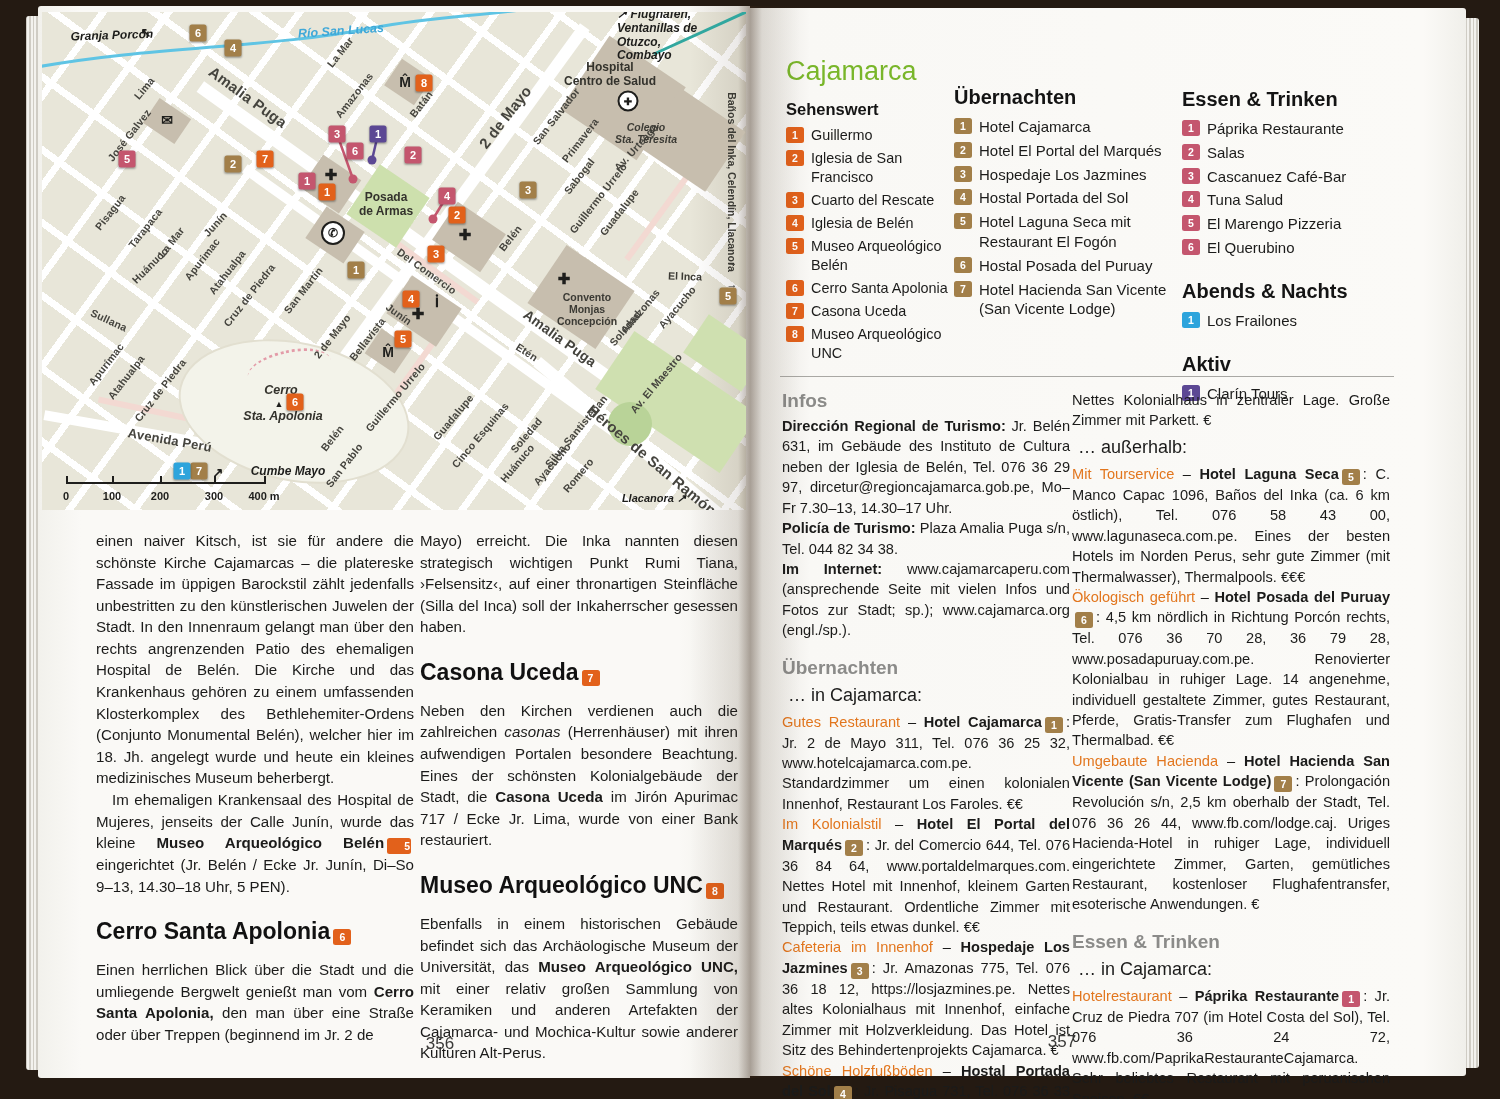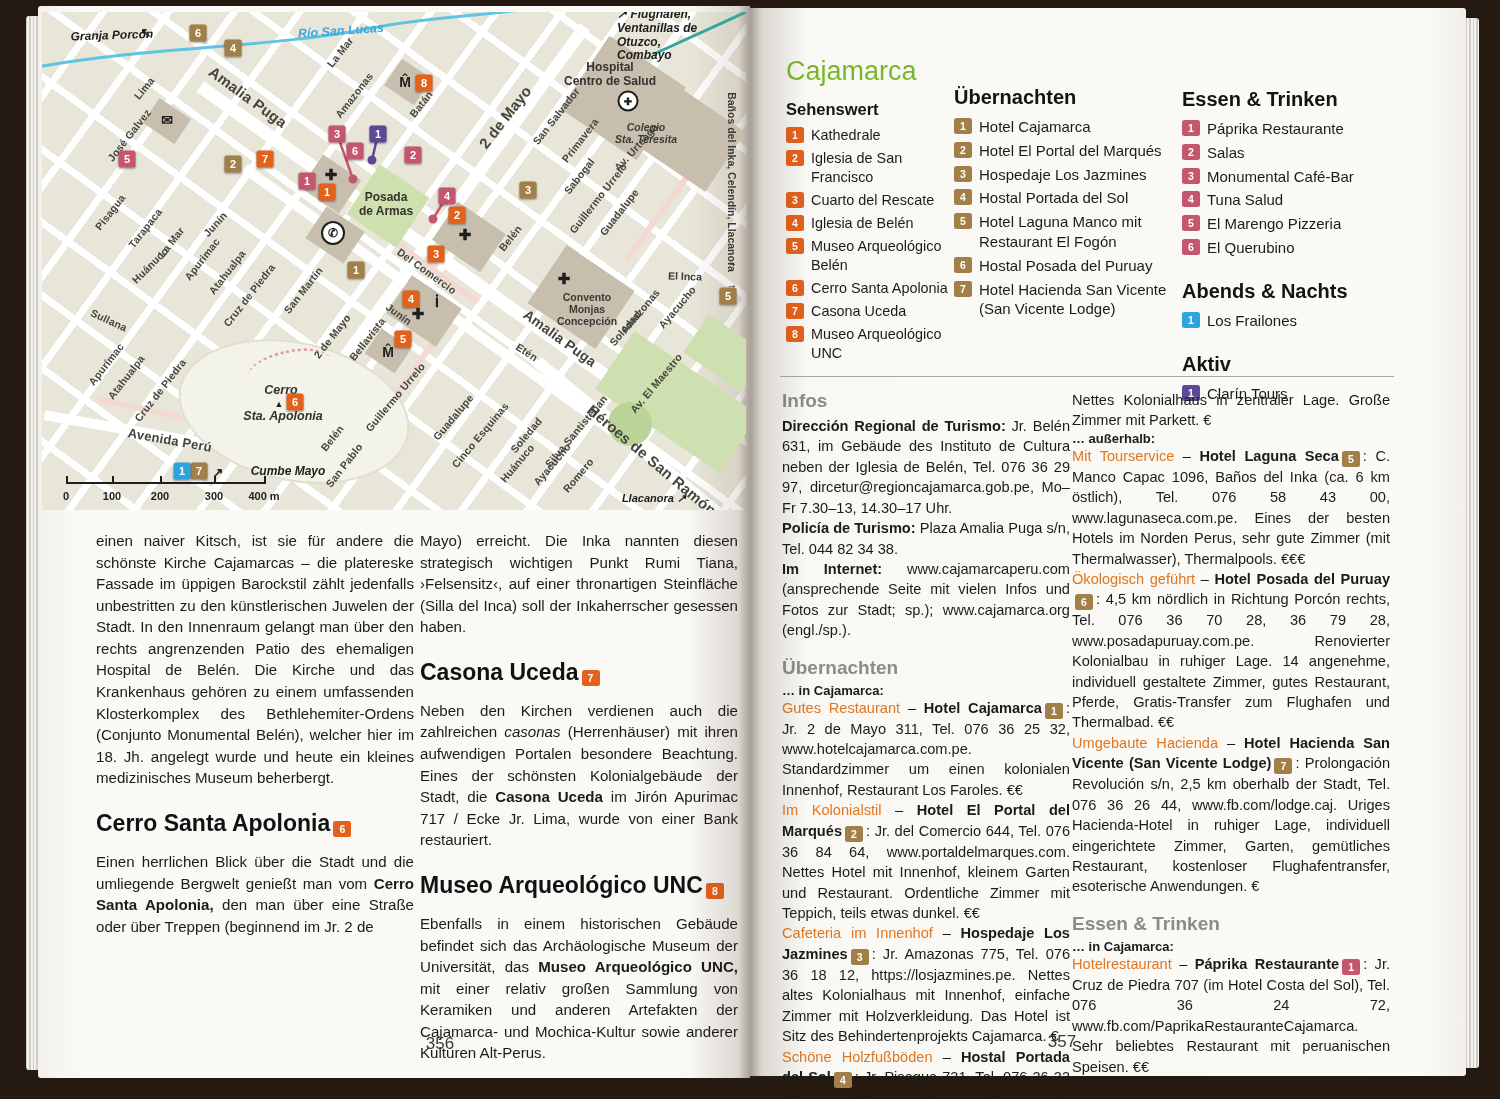--- a/index.html
+++ b/index.html
@@ -54,21 +54,21 @@
 
   
   .col{position:absolute;}
   .blk{color:#1b1b1a;}
   .p,.pi,.metai{font-size:15.1px;line-height:1.43;text-align:justify;margin:0;}
   .page-r .p,.page-r .pi{font-size:14.6px;line-height:1.40;}
   .pi{text-indent:16px;}
   .h1{font-size:23px;font-weight:700;margin:22px 0 14px 0;line-height:1.12;color:#111;}
   .hgray{font-size:19px;font-weight:700;color:#8b8b89;margin:16px 0 4px 0;}
   .hgray:first-child{margin-top:0;}
-  .lead{font-size:13px;font-weight:700;margin:0;}
+  .lead{font-size:18px;font-weight:400;margin:6px;}
   .metai{font-style:italic;font-size:14.8px;margin:0 0 2px 0;}
   .s-b{font-weight:700;}
   .s-i{font-style:italic;}
   .s-o{color:#e2761e;}
   .bdg{display:inline-block;min-width:16px;height:16px;border-radius:2.5px;color:#fff;font-size:10.5px;
     font-weight:700;line-height:16px;text-align:center;margin:0 3px;vertical-align:-2px;padding:0 1px;}
   .bdg.sight{background:#e2611b;}
   .bdg.hotel{background:#a27f49;}
   .bdg.resto{background:#c4566e;}
   .bdg.night{background:#2da4dc;}
@@ -251,40 +251,41 @@
         <div class="ticklabel" style="left: 70px;">100</div>
         <div class="tick" style="left: 118px;"></div>
         <div class="ticklabel" style="left: 118px;">200</div>
         <div class="tick" style="left: 172px;"></div>
         <div class="ticklabel" style="left: 172px;">300</div>
         <div class="tick" style="left: 222px;"></div>
         <div class="ticklabel" style="left: 222px;">400 m</div>
       </div>
     <div class="col" id="lp-col1" style="left:58px;top:524px;width:318px;">
         <div class="blk p"><span>einen naiver Kitsch, ist sie für andere die schönste Kirche Cajamarcas – die platereske Fassade im üppigen Barockstil zählt jedenfalls unbestritten zu den künstlerischen Juwelen der Stadt. In den Innenraum gelangt man über den rechts angrenzenden Patio des ehemaligen Hospital de Belén. Die Kirche und das Krankenhaus gehören zu einem umfassenden Klosterkomplex des Bethlehemiter-Ordens (Conjunto Monumental Belén), welcher hier im 18. Jh. angelegt wurde und heute ein kleines medizinisches Museum beherbergt.</span></div>
+        <div class="blk pi"><span>Im ehemaligen Krankensaal des Hospital de Mujeres, jenseits der Calle Junín, wurde das kleine </span><span class="s-b">Museo Arqueológico Belén</span><span class="bdg sight">5</span><span> eingerichtet (Jr. Belén / Ecke Jr. Junín, Di–So 9–13, 14.30–18 Uhr, 5 PEN).</span></div>
         <div class="blk h1"><span>Cerro Santa Apolonia</span><span class="bdg sight">6</span></div>
         <div class="blk p"><span>Einen herrlichen Blick über die Stadt und die umliegende Bergwelt genießt man vom </span><span class="s-b">Cerro Santa Apolonia,</span><span> den man über eine Straße oder über Treppen (beginnend im Jr. 2 de</span></div>
       </div>
     <div class="col" id="lp-col2" style="left:382px;top:524px;width:318px;">
         <div class="blk p"><span>Mayo) erreicht. Die Inka nannten diesen strategisch wichtigen Punkt Rumi Tiana, ›Felsensitz‹, auf einer thronartigen Steinfläche (Silla del Inca) soll der Inkaherrscher gesessen haben.</span></div>
         <div class="blk h1"><span>Casona Uceda</span><span class="bdg sight">7</span></div>
         <div class="blk p"><span>Neben den Kirchen verdienen auch die zahlreichen </span><span class="s-i">casonas</span><span> (Herrenhäuser) mit ihren aufwendigen Portalen besondere Beachtung. Eines der schönsten Kolonialgebäude der Stadt, die </span><span class="s-b">Casona Uceda</span><span> im Jirón Apurimac 717 / Ecke Jr. Lima, wurde von einer Bank restauriert.</span></div>
         <div class="blk h1"><span>Museo Arqueológico UNC</span><span class="bdg sight">8</span></div>
         <div class="blk p"><span>Ebenfalls in einem historischen Gebäude befindet sich das Archäologische Museum der Universität, das </span><span class="s-b">Museo Arqueológico UNC,</span><span> mit einer relativ großen Sammlung von Keramiken und anderen Artefakten der Cajamarca- und Mochica-Kultur sowie anderer Kulturen Alt-Perus.</span></div>
       </div>
     <div class="pagenum" style="left:372px;top:1028px;width:60px;text-align:center;">356</div>
   </div>
 
   <div class="page page-r" id="page-right">
     <div id="legend-title">Cajamarca</div>
     <div class="lg-col" id="lg-col1" style="left:36px;top:92px;width:168px;">
         <div class="lg-h-sm">Sehenswert</div>
         <div class="lg-item">
           <span class="bdg sight">1</span>
-          <span class="lg-txt">Kathedrale</span>
+          <span class="lg-txt">Guillermo</span>
         </div>
         <div class="lg-item">
           <span class="bdg sight">2</span>
           <span class="lg-txt">Iglesia de San Francisco</span>
         </div>
         <div class="lg-item">
           <span class="bdg sight">3</span>
           <span class="lg-txt">Cuarto del Rescate</span>
         </div>
         <div class="lg-item">
@@ -321,21 +322,21 @@
         <div class="lg-item">
           <span class="bdg hotel">3</span>
           <span class="lg-txt">Hospedaje Los Jazmines</span>
         </div>
         <div class="lg-item">
           <span class="bdg hotel">4</span>
           <span class="lg-txt">Hostal Portada del Sol</span>
         </div>
         <div class="lg-item">
           <span class="bdg hotel">5</span>
-          <span class="lg-txt">Hotel Laguna Manco mit Restaurant El Fogón</span>
+          <span class="lg-txt">Hotel Laguna Seca mit Restaurant El Fogón</span>
         </div>
         <div class="lg-item">
           <span class="bdg hotel">6</span>
           <span class="lg-txt">Hostal Posada del Puruay</span>
         </div>
         <div class="lg-item">
           <span class="bdg hotel">7</span>
           <span class="lg-txt">Hotel Hacienda San Vicente (San Vicente Lodge)</span>
         </div>
       </div>
@@ -344,21 +345,21 @@
         <div class="lg-item">
           <span class="bdg resto">1</span>
           <span class="lg-txt">Páprika Restaurante</span>
         </div>
         <div class="lg-item">
           <span class="bdg resto">2</span>
           <span class="lg-txt">Salas</span>
         </div>
         <div class="lg-item">
           <span class="bdg resto">3</span>
-          <span class="lg-txt">Monumental Café-Bar</span>
+          <span class="lg-txt">Cascanuez Café-Bar</span>
         </div>
         <div class="lg-item">
           <span class="bdg resto">4</span>
           <span class="lg-txt">Tuna Salud</span>
         </div>
         <div class="lg-item">
           <span class="bdg resto">5</span>
           <span class="lg-txt">El Marengo Pizzeria</span>
         </div>
         <div class="lg-item">

